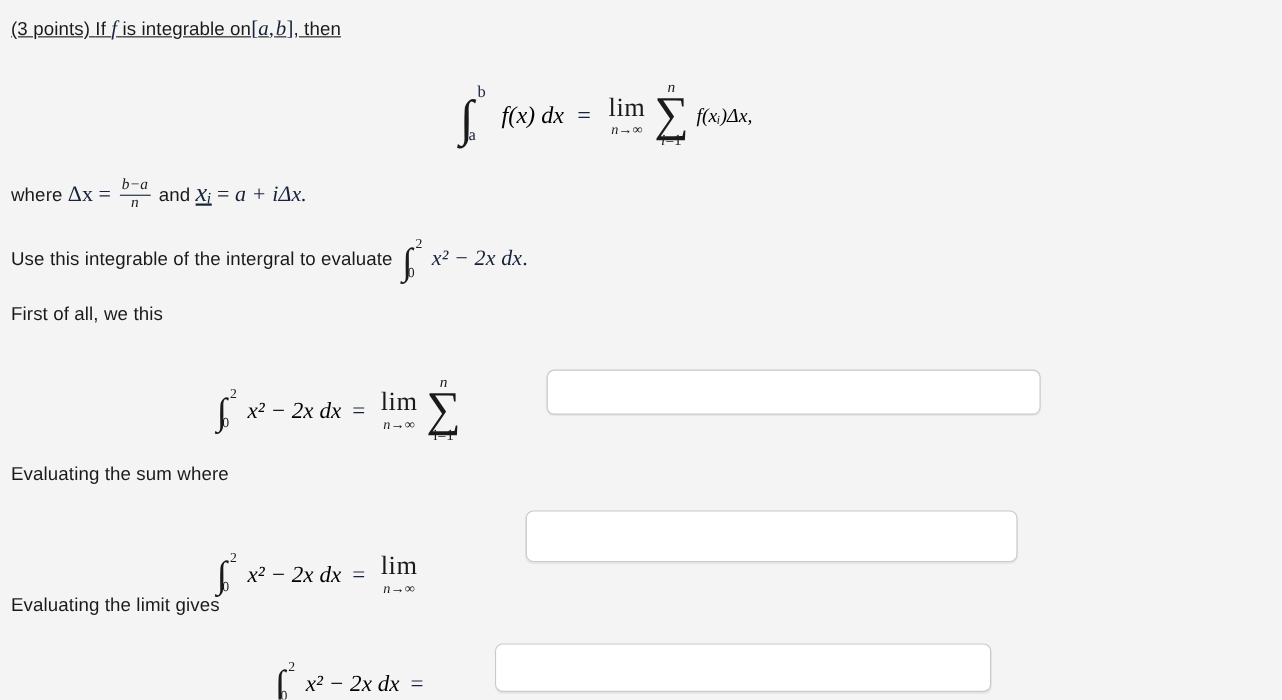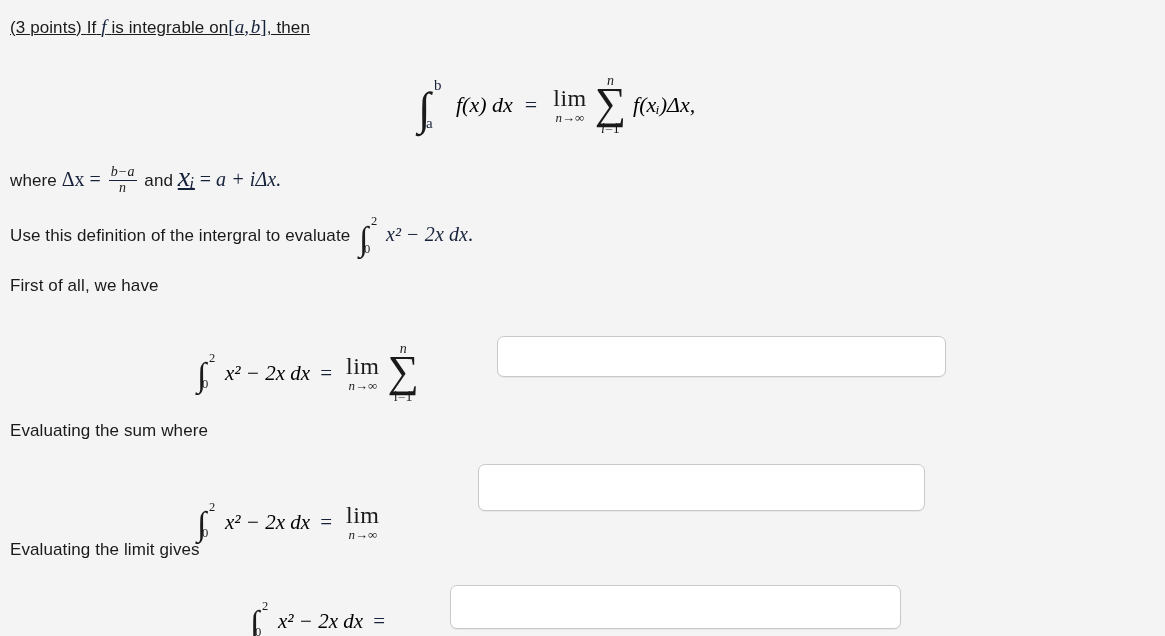--- a/index.html
+++ b/index.html
@@ -195,49 +195,49 @@
     <span class="lw">lim</span>
     <span class="sb"><span>n</span><span class="arr">→</span><span class="arr">∞</span></span>
   </span>
 
   <span class="sumop">
     <span class="su">n</span>
     <span class="sg">∑</span>
     <span class="sl"><span class="ii">i</span><span>=</span><span>1</span></span>
   </span>
 
-  <span class="eq-expr" style="font-size:22px; margin-left:5px;">f(xᵢ)Δx,</span>
+  <span class="eq-expr" style="font-size:18px; margin-left:5px;">f(xᵢ)Δx,</span>
 </div>
 
 <div class="prose" style="left:10px; top:163px;">
   <span>where</span>
   <span class="math up" style="font-size:20px;">Δx</span>
   <span class="math up" style="font-size:20px;">=</span>
   <span class="frac">
     <span class="num mi">b−a</span>
     <span class="den mi">n</span>
   </span>
   <span>and</span>
-  <span class="math mi" style="font-size:28px;text-decoration:underline;">xᵢ</span>
+  <span class="math mi" style="font-size:24px;text-decoration:underline;">xᵢ</span>
   <span class="math up" style="font-size:20px;">=</span>
   <span class="math" style="font-size:20px;">a + iΔx.</span>
 </div>
 
 <div class="prose" style="left:10px; top:223px;">
-  <span>Use this definition of the intergral to evaluate</span>
+  <span>Use this integrable of the intergral to evaluate</span>
   <span class="smallint" style="margin-left:4px;">
     <span class="glyph">∫</span>
     <span class="lim-up">2</span>
     <span class="lim-lo">0</span>
   </span>
   <span class="math" style="font-size:20px; font-weight:400;">x² − 2x dx</span><span class="math up" style="font-size:20px;">.</span>
 </div>
 
 <div class="prose" style="left:10px; top:277px;">
-  <span>First of all, we have</span>
+  <span>First of all, we this</span>
 </div>
 
 <div class="eqrow" style="left:197px; top:338px;">
   <span class="smallint">
     <span class="glyph">∫</span>
     <span class="lim-up">2</span>
     <span class="lim-lo">0</span>
   </span>
   <span class="eq-expr" style="font-size:21px; margin-left:6px;">x² − 2x dx</span>
   <span class="math up" style="font-size:21px; margin:0 10px;">=</span>

